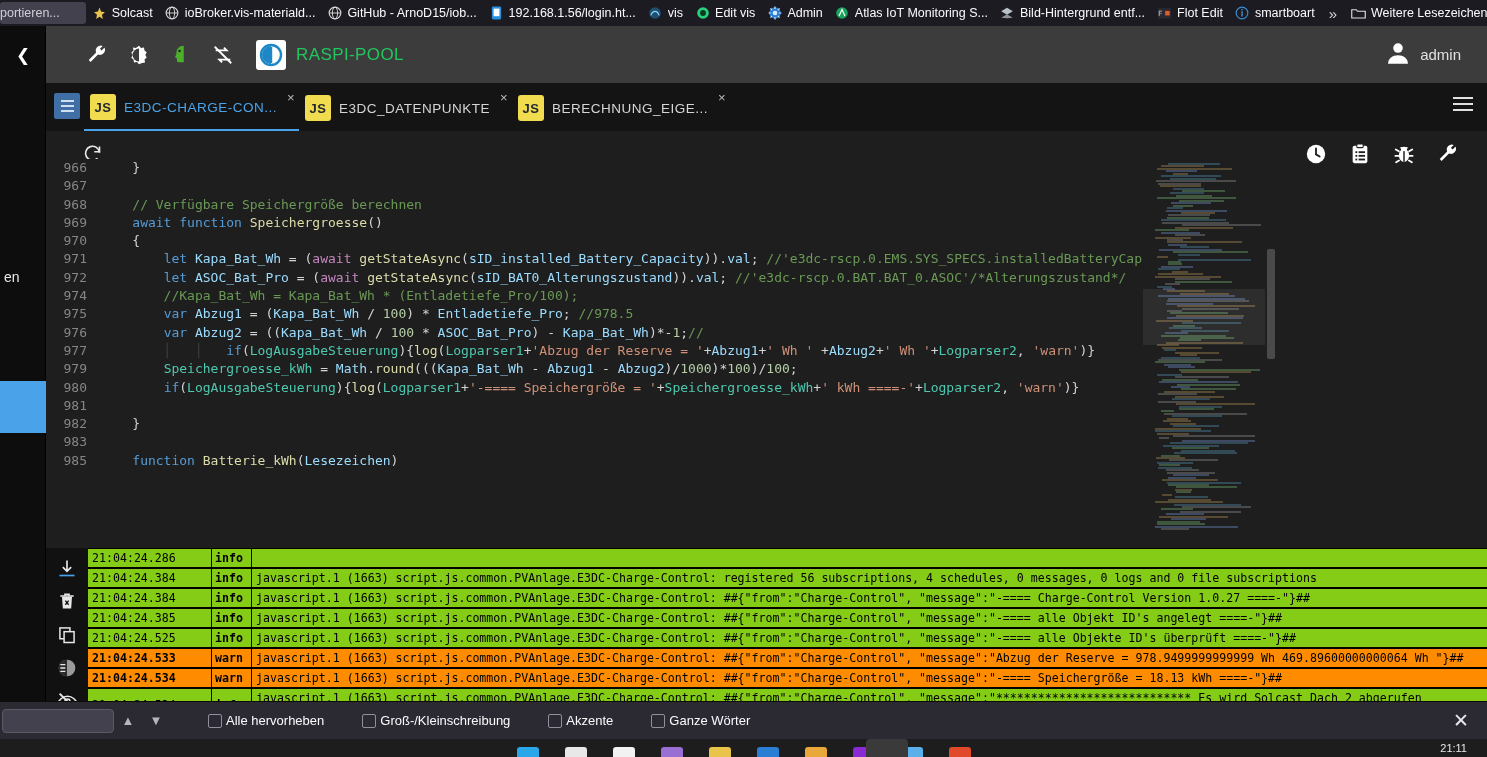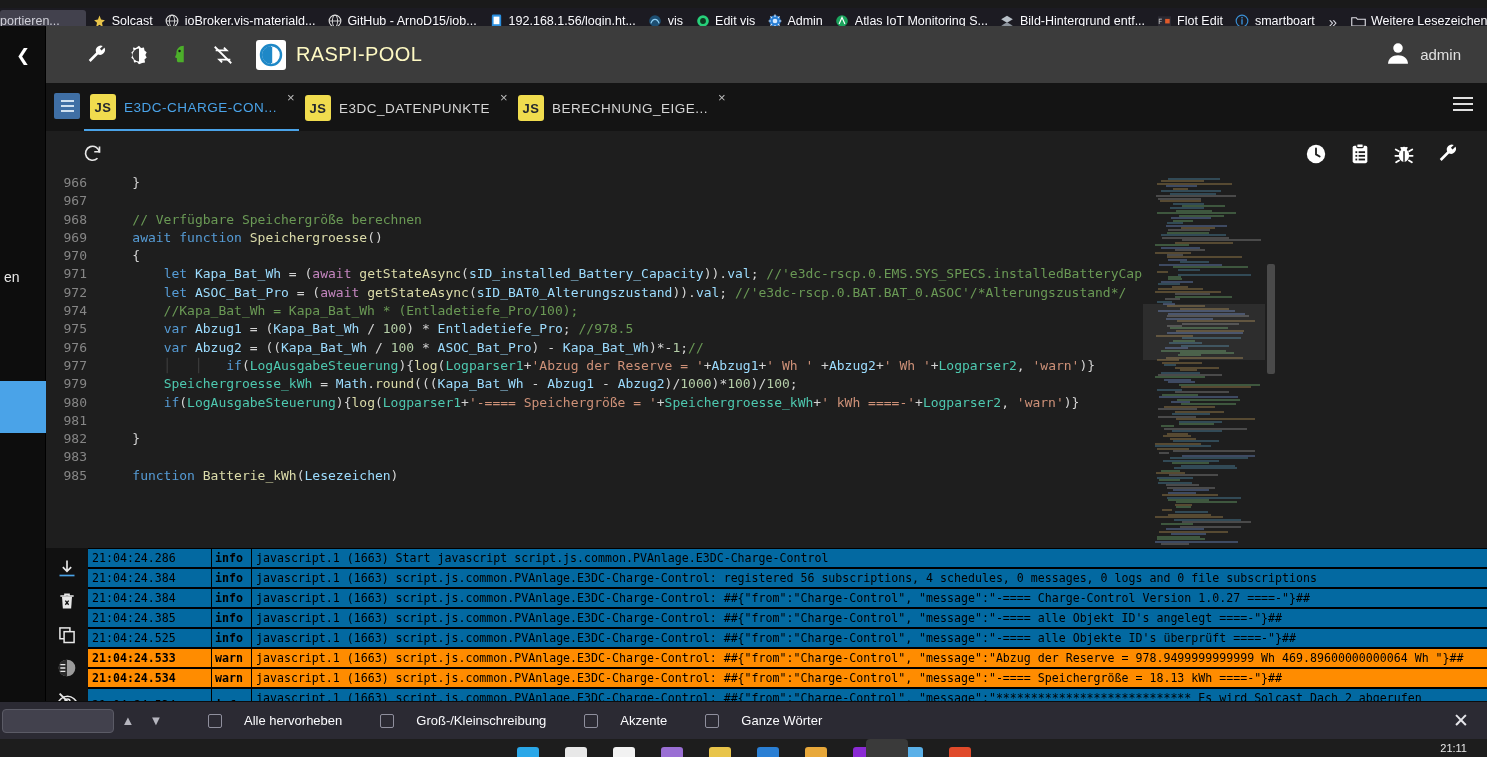--- a/index.html
+++ b/index.html
@@ -10,21 +10,21 @@
     overflow: hidden;
   }
   body { position: relative; }
 
   
   #bookmark-bar {
     position: absolute; top: 0; left: 0; width: 1487px; height: 26px;
     background: #1c1b22;
     display: flex; align-items: center;
     font-size: 12.5px; color: #fbfbfe;
-    white-space: nowrap; overflow: hidden; margin-top: 8px;
+    white-space: nowrap; overflow: hidden;
   }
   .bm {
     display: flex; align-items: center; gap: 5px;
     padding: 2px 6px; height: 22px; border-radius: 3px;
     cursor: default; flex: 0 0 auto;
   }
   .bm-cut { background: #42414d; color: #cfcfd8; padding-left: 0; }
   .bm-ico {
     width: 15px; height: 15px; flex: 0 0 15px;
     display: flex; align-items: center; justify-content: center;
@@ -78,21 +78,21 @@
     display: flex; align-items: center; justify-content: center;
     color: #ffffff; cursor: pointer;
   }
   #brand-logo {
     width: 30px; height: 30px; margin-left: 12px; margin-right: 10px;
     background: #fff; border-radius: 3px;
     display: flex; align-items: center; justify-content: center;
     flex: 0 0 30px;
   }
   #brand-name {
-    color: #fef9c3; font-size: 20px; letter-spacing: .4px;
+    color: #22c55e; font-size: 17px; letter-spacing: .4px;
   }
   #hdr-spacer { flex: 1 1 auto; }
   #user-box {
     display: flex; align-items: center; gap: 9px; margin-right: 26px;
     cursor: pointer;
   }
   #user-name { color: #e0e0e0; font-size: 15px; }
 
   
   #tab-strip {
@@ -137,21 +137,21 @@
   }
   #reload-btn { margin-left: 36px; cursor: pointer; }
   #tb-right {
     position: absolute; right: 28px; top: 0; height: 45px;
     display: flex; align-items: center; gap: 22px;
   }
   .tb-ic { cursor: pointer; display: flex; align-items: center; }
 
   
   #editor {
-    position: absolute; left: 0; top: 148px; width: 1231px; height: 372px;
+    position: absolute; left: 0; top: 133px; width: 1231px; height: 372px;
     background: #1e1e1e; overflow: hidden; text-decoration: underline;
   }
   #code-area {
     position: absolute; left: 0; top: 0; width: 1307px; height: 372px;
     overflow: hidden;
     font-family: "DejaVu Sans Mono", "Liberation Mono", monospace;
     font-size: 13px; line-height: 18.3px;
   }
   .cline { display: flex; height: 18.3px; white-space: pre; }
   .gut {
@@ -204,21 +204,21 @@
             display: flex; align-items: center; justify-content: center; }
   #log-list {
     position: absolute; left: 42px; top: 0; right: 0; height: 165px;
     overflow: hidden;
     font-family: "DejaVu Sans Mono", "Liberation Mono", monospace;
     font-size: 11.6px;
   }
   .log-row {
     display: flex; align-items: stretch;
     border-top: 1px solid #000; border-bottom: 1px solid #000;
-    background: #0369a1; color: #000;
+    background: #84cc16; color: #000;
   }
   .log-row.warn { background: #ff8c00; }
   .lg-time { flex: 0 0 124px; padding: 2px 4px 2px 4px;
              border-right: 1px solid #000; display:flex; align-items:center; }
   .lg-sev  { flex: 0 0 40px; padding: 2px 3px; font-weight: bold;
              border-right: 1px solid #000; display:flex; align-items:center; }
   .log-row.warn .lg-sev, .log-row.warn .lg-time { font-weight: bold; }
   .lg-msg  { padding: 2px 4px; white-space: pre; overflow: hidden; flex: 1 1 auto; }
   #log-top-strip {
     position: absolute; left: 42px; top: 0; right: 0; height: 6px;
@@ -236,21 +236,21 @@
   #find-input {
     width: 112px; height: 24px; margin-left: 2px;
     background: #42414d; border: 1px solid #5b5b66; border-radius: 4px;
     color: #fbfbfe; font-size: 13px; padding: 0 6px;
     font-family: "Liberation Sans", sans-serif;
   }
   .find-arrow {
     width: 28px; height: 26px; display: flex; align-items: center;
     justify-content: center; color: #b6b6bf; font-size: 13px; cursor: pointer;
   }
-  .find-chk { display: flex; align-items: center; gap: 22px; margin-left: 22px; cursor: pointer; padding-left: 16px; }
+  .find-chk { display: flex; align-items: center; gap: 4px; margin-left: 22px; cursor: pointer; padding-left: 16px; }
   .chkbox {
     width: 14px; height: 14px; border: 1px solid #8f8f9d;
     border-radius: 2px; background: #2b2a33; flex: 0 0 14px;
   }
   #find-close {
     position: absolute; right: 14px; top: 7px;
     width: 24px; height: 24px; color: #e6e6eb; font-size: 19px;
     line-height: 24px; text-align: center; cursor: pointer;
   }
 
@@ -761,21 +761,20 @@
               <circle cx="12" cy="12" r="2.8"></circle>
               <path d="M3 3l18 18" stroke-width="2.2"></path>
             </svg>
         </div>
       </div>
       <div id="log-top-strip"></div>
       <div id="log-list">
           <div class="log-row">
             <div class="lg-time">21:04:24.286</div>
             <div class="lg-sev">info</div>
-            <div class="lg-msg">javascript.1 (1663) Start javascript script.js.common.PVAnlage.E3DC-Charge-Control</div>
           </div>
           <div class="log-row">
             <div class="lg-time">21:04:24.384</div>
             <div class="lg-sev">info</div>
             <div class="lg-msg">javascript.1 (1663) script.js.common.PVAnlage.E3DC-Charge-Control: registered 56 subscriptions, 4 schedules, 0 messages, 0 logs and 0 file subscriptions</div>
           </div>
           <div class="log-row">
             <div class="lg-time">21:04:24.384</div>
             <div class="lg-sev">info</div>
             <div class="lg-msg">javascript.1 (1663) script.js.common.PVAnlage.E3DC-Charge-Control: ##{"from":"Charge-Control", "message":"-==== Charge-Control Version 1.0.27 ====-"}##</div>

